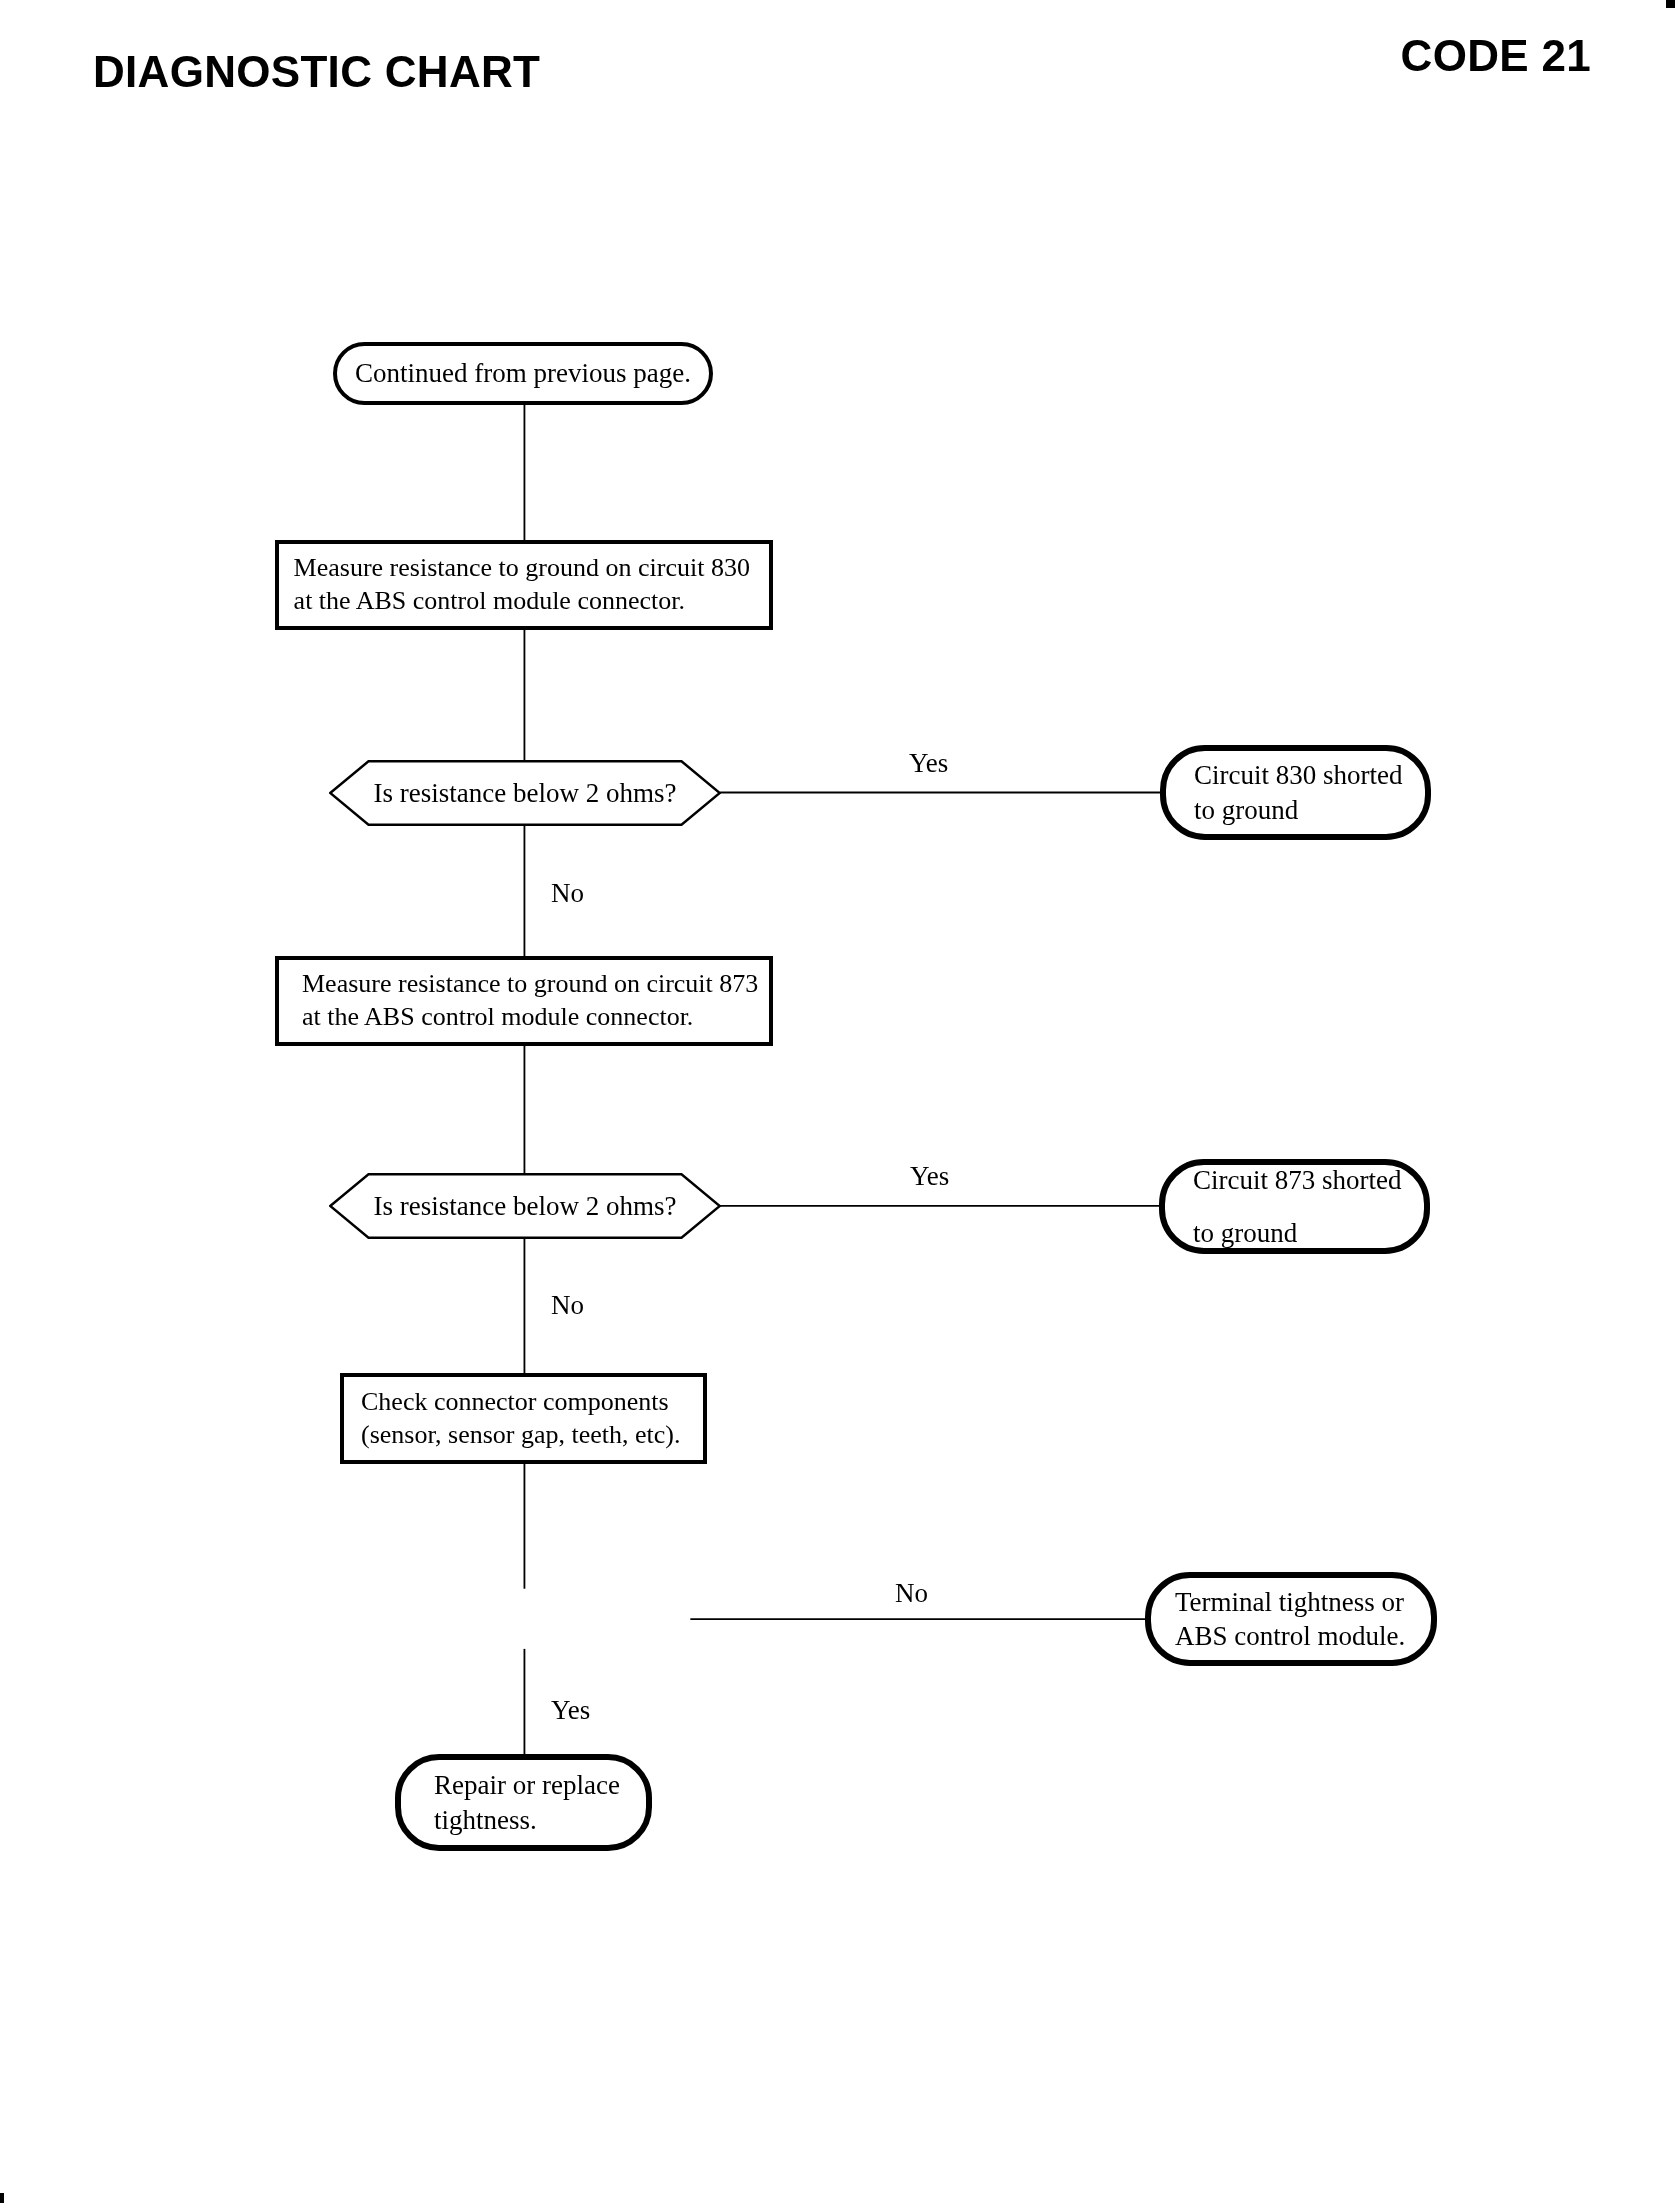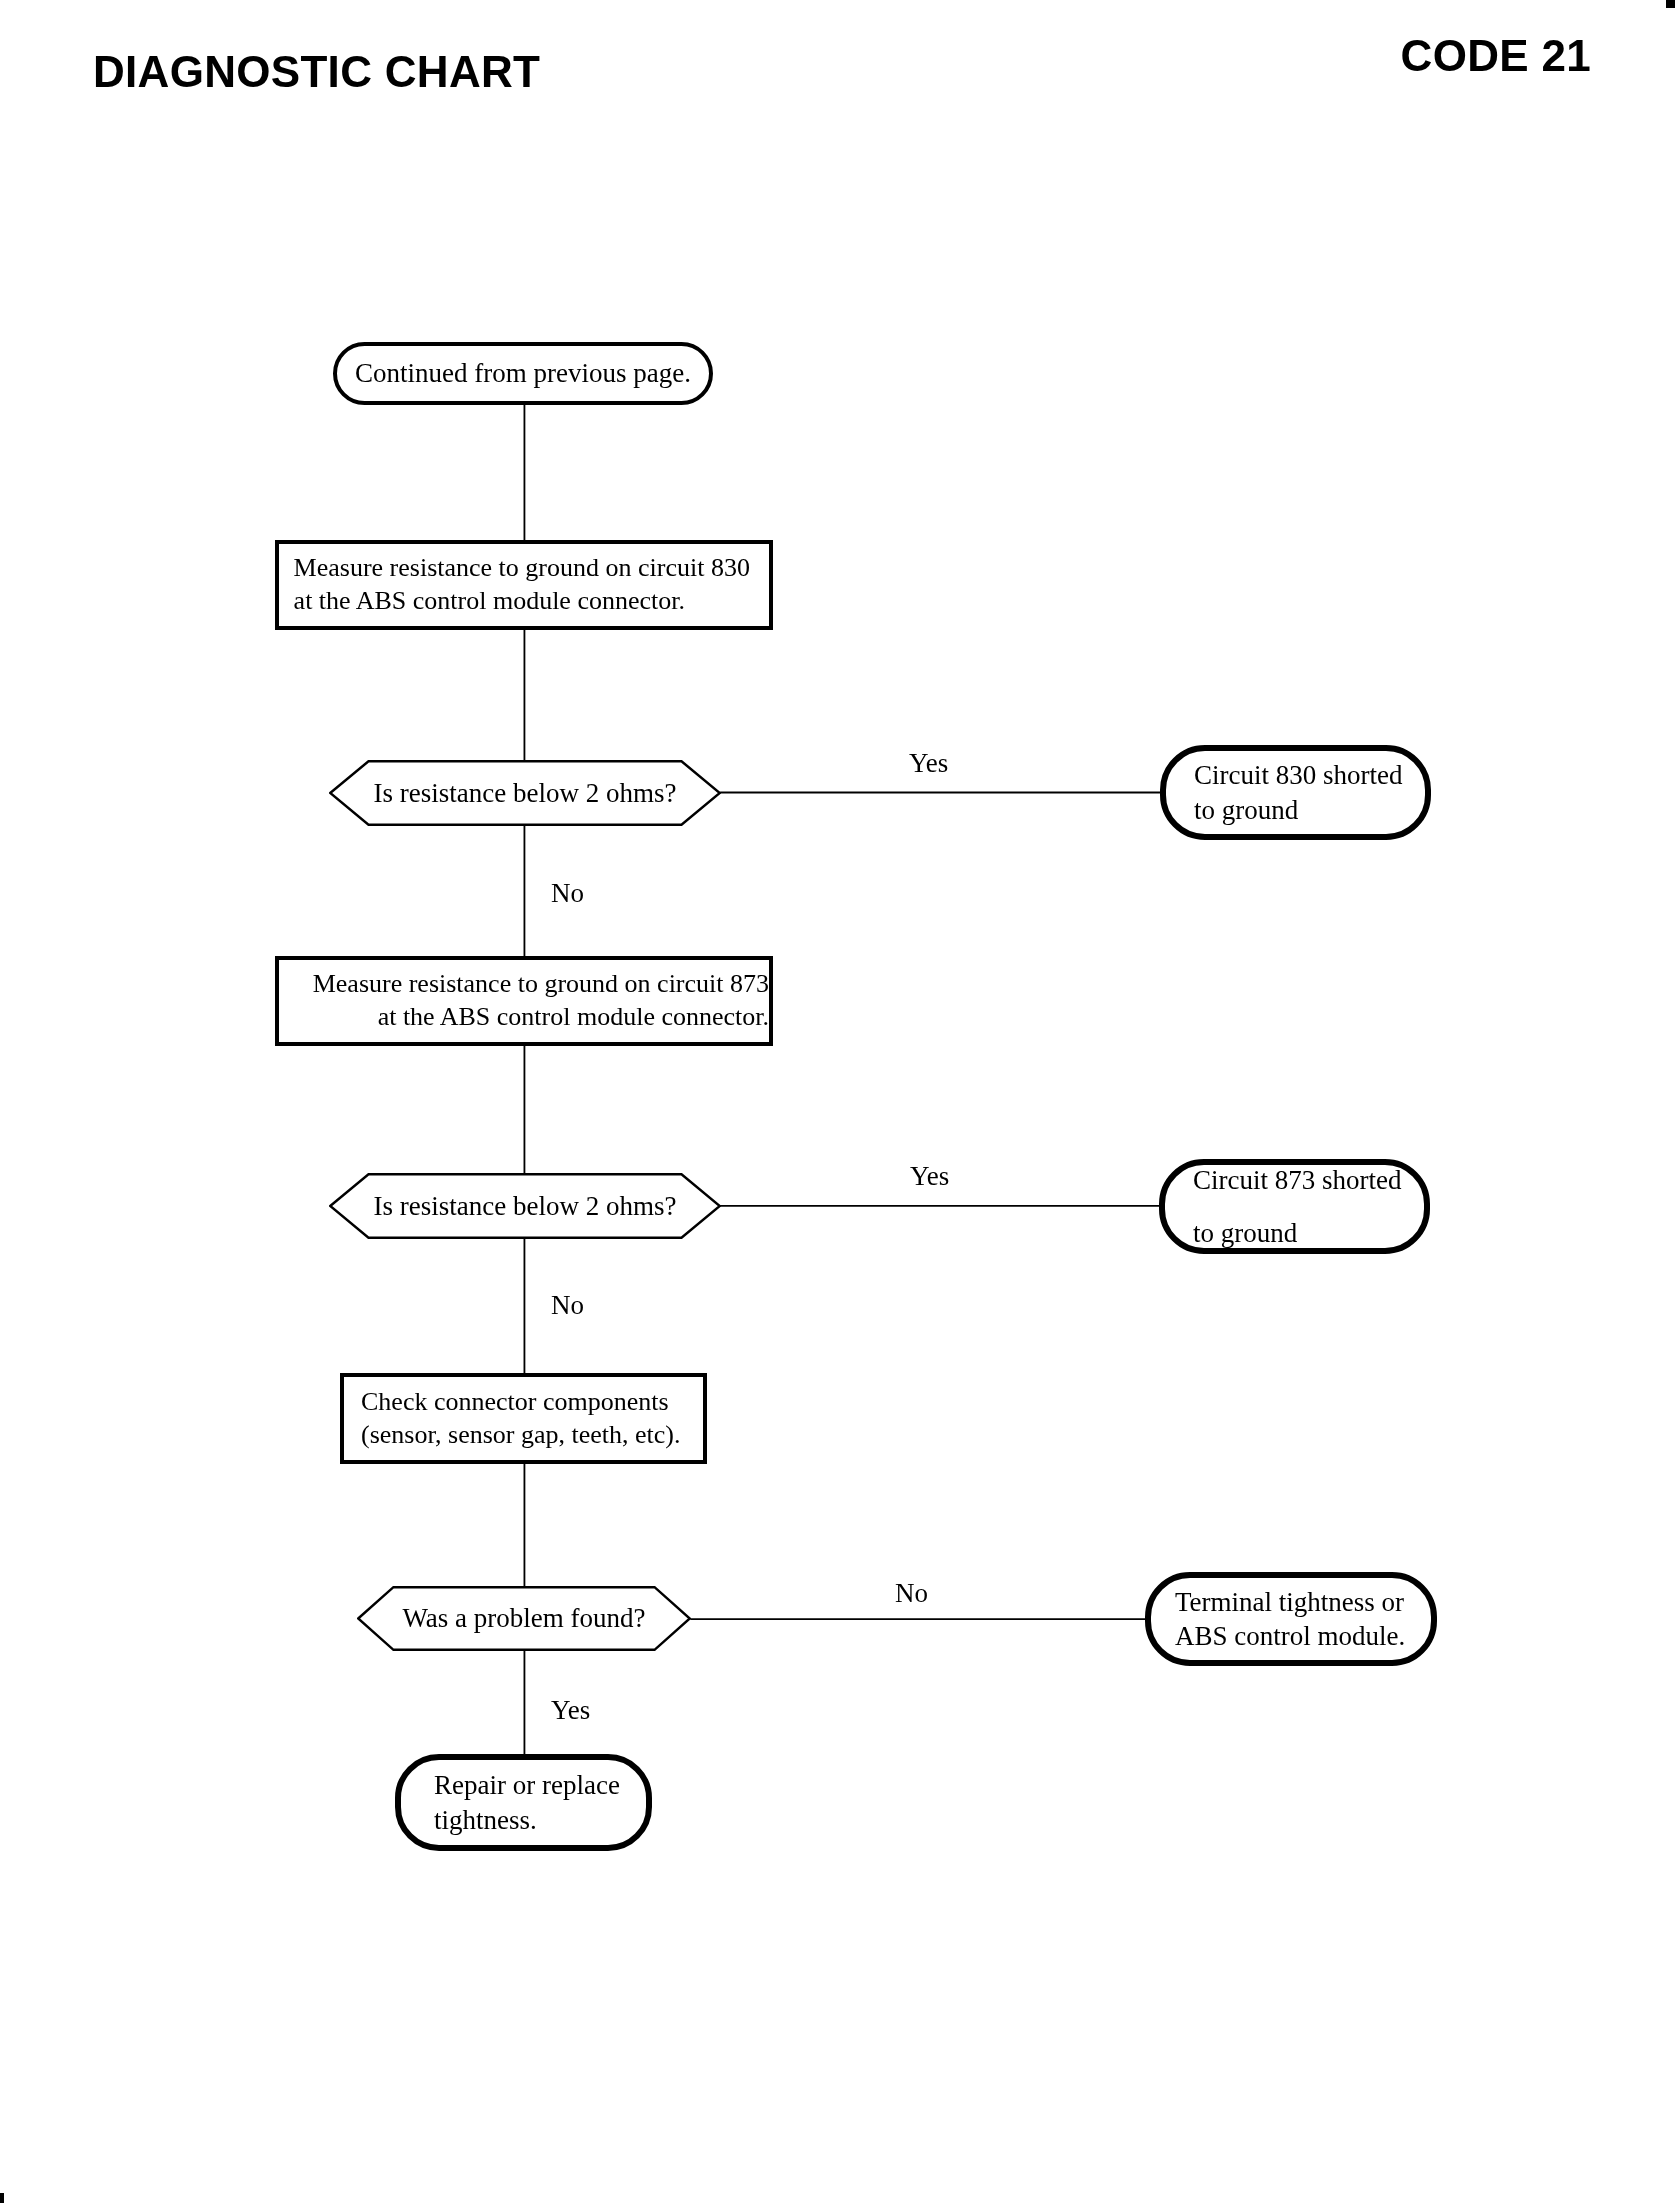--- a/index.html
+++ b/index.html
@@ -146,21 +146,21 @@
 
   <div class="edge-label" style="left:909px; top:750px;">Yes</div>
 
   <div class="node result" style="left:1160px; top:745px; width:271px; height:95px; padding-left:28px;">
     <div class="line">Circuit 830 shorted</div>
     <div class="line">to ground</div>
   </div>
 
   <div class="edge-label" style="left:551px; top:880px;">No</div>
 
-  <div class="node process" style="left:275px; top:956px; width:498px; height:90px; padding-left:23px;text-align:right;">
+  <div class="node process" style="left:275px; top:956px; width:498px; height:90px; padding-left:23px;">
     <div class="line">Measure resistance to ground on circuit 873</div>
     <div class="line">at the ABS control module connector.</div>
   </div>
 
   <div class="node decision" style="left:329px; top:1173px; width:392px; height:66px;">
     <svg viewBox="0 0 645 108" preserveAspectRatio="none">
       <polygon points="2,54 65,2 580,2 643,54 580,106 65,106" fill="#ffffff" stroke="#000000" stroke-width="4"></polygon>
     </svg>
     <div class="decision-text">Is resistance below 2 ohms?</div>
   </div>
@@ -172,26 +172,20 @@
     <div class="line">to ground</div>
   </div>
 
   <div class="edge-label" style="left:551px; top:1292px;">No</div>
 
   <div class="node process" style="left:340px; top:1373px; width:367px; height:91px; padding-left:17px;">
     <div class="line">Check connector components</div>
     <div class="line">(sensor, sensor gap, teeth, etc).</div>
   </div>
 
-  <div class="node decision" style="left:357px; top:1586px; width:334px; height:65px;">
-    <svg viewBox="0 0 550 107" preserveAspectRatio="none">
-      <polygon points="2,53.5 60,2 490,2 548,53.5 490,105 60,105" fill="#ffffff" stroke="#000000" stroke-width="4"></polygon>
-    </svg>
-    <div class="decision-text">Was a problem found?</div>
-  </div>
 
   <div class="edge-label" style="left:895px; top:1580px;">No</div>
 
   <div class="node result" style="left:1145px; top:1572px; width:292px; height:94px; padding-left:24px;">
     <div class="line">Terminal tightness or</div>
     <div class="line">ABS control module.</div>
   </div>
 
   <div class="edge-label" style="left:551px; top:1697px;">Yes</div>
 

